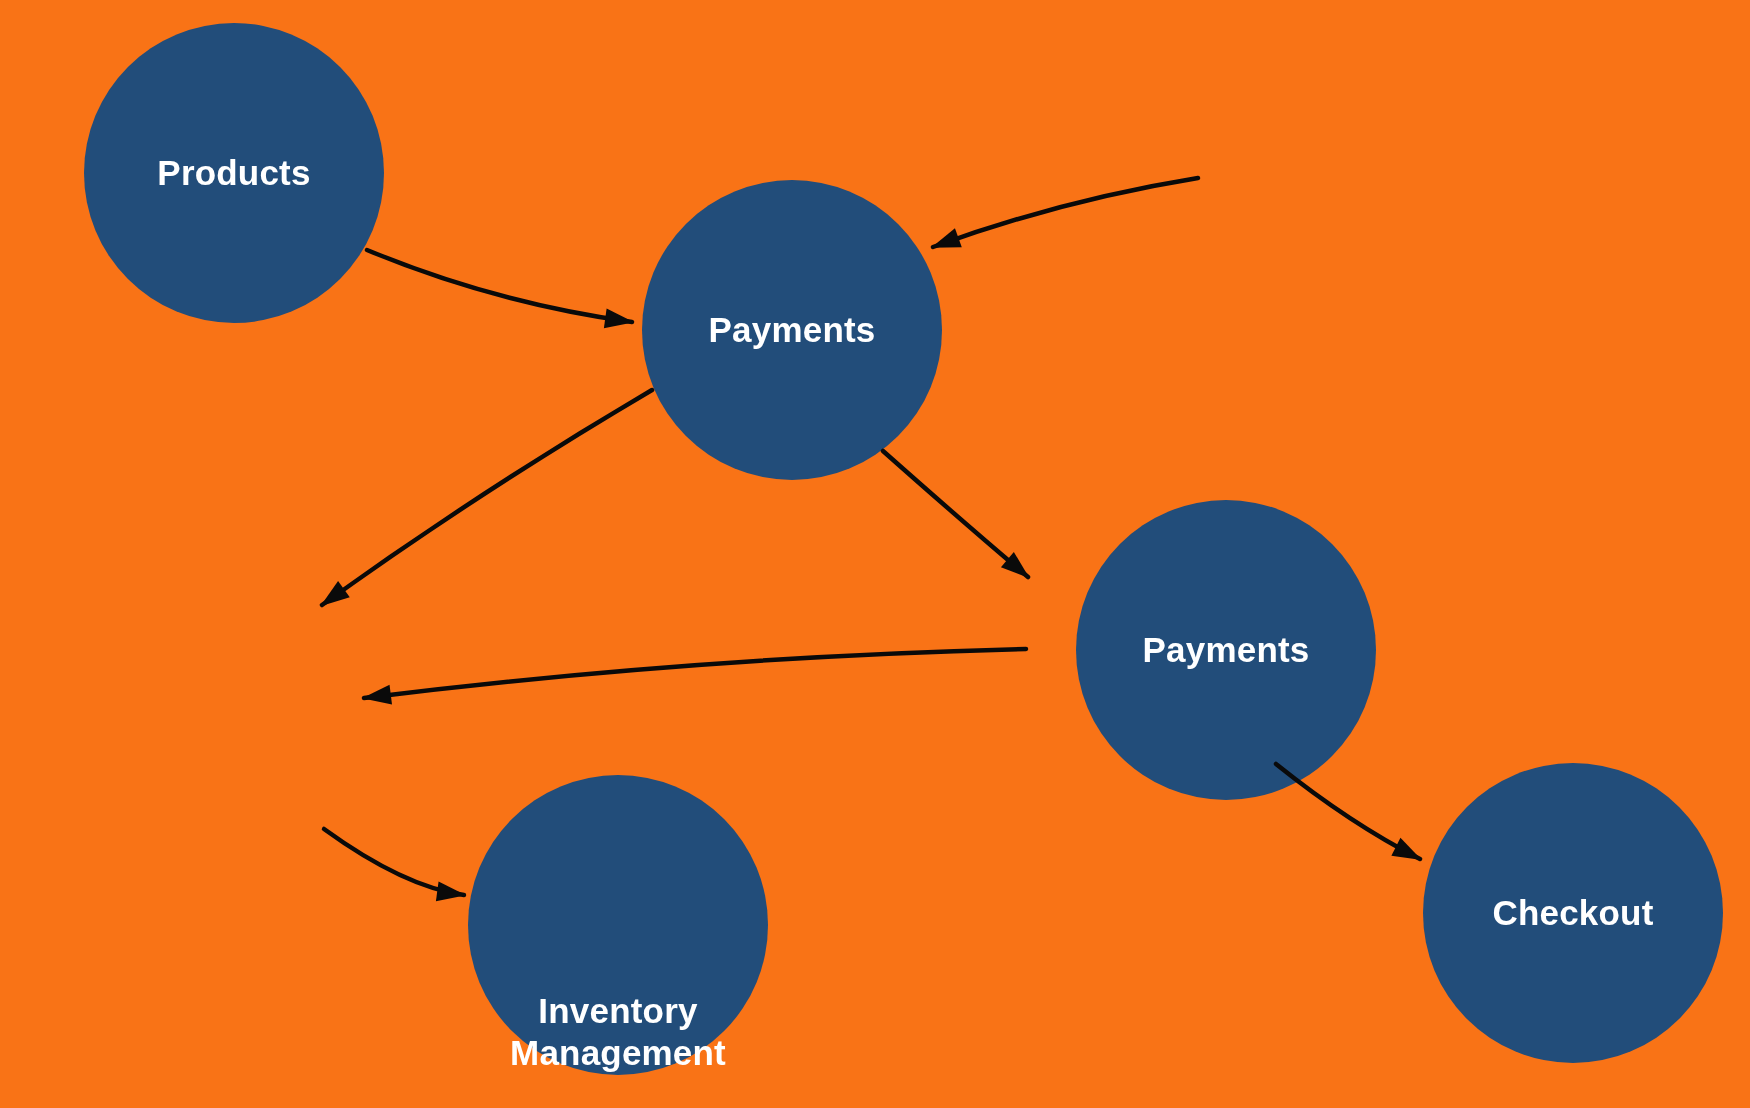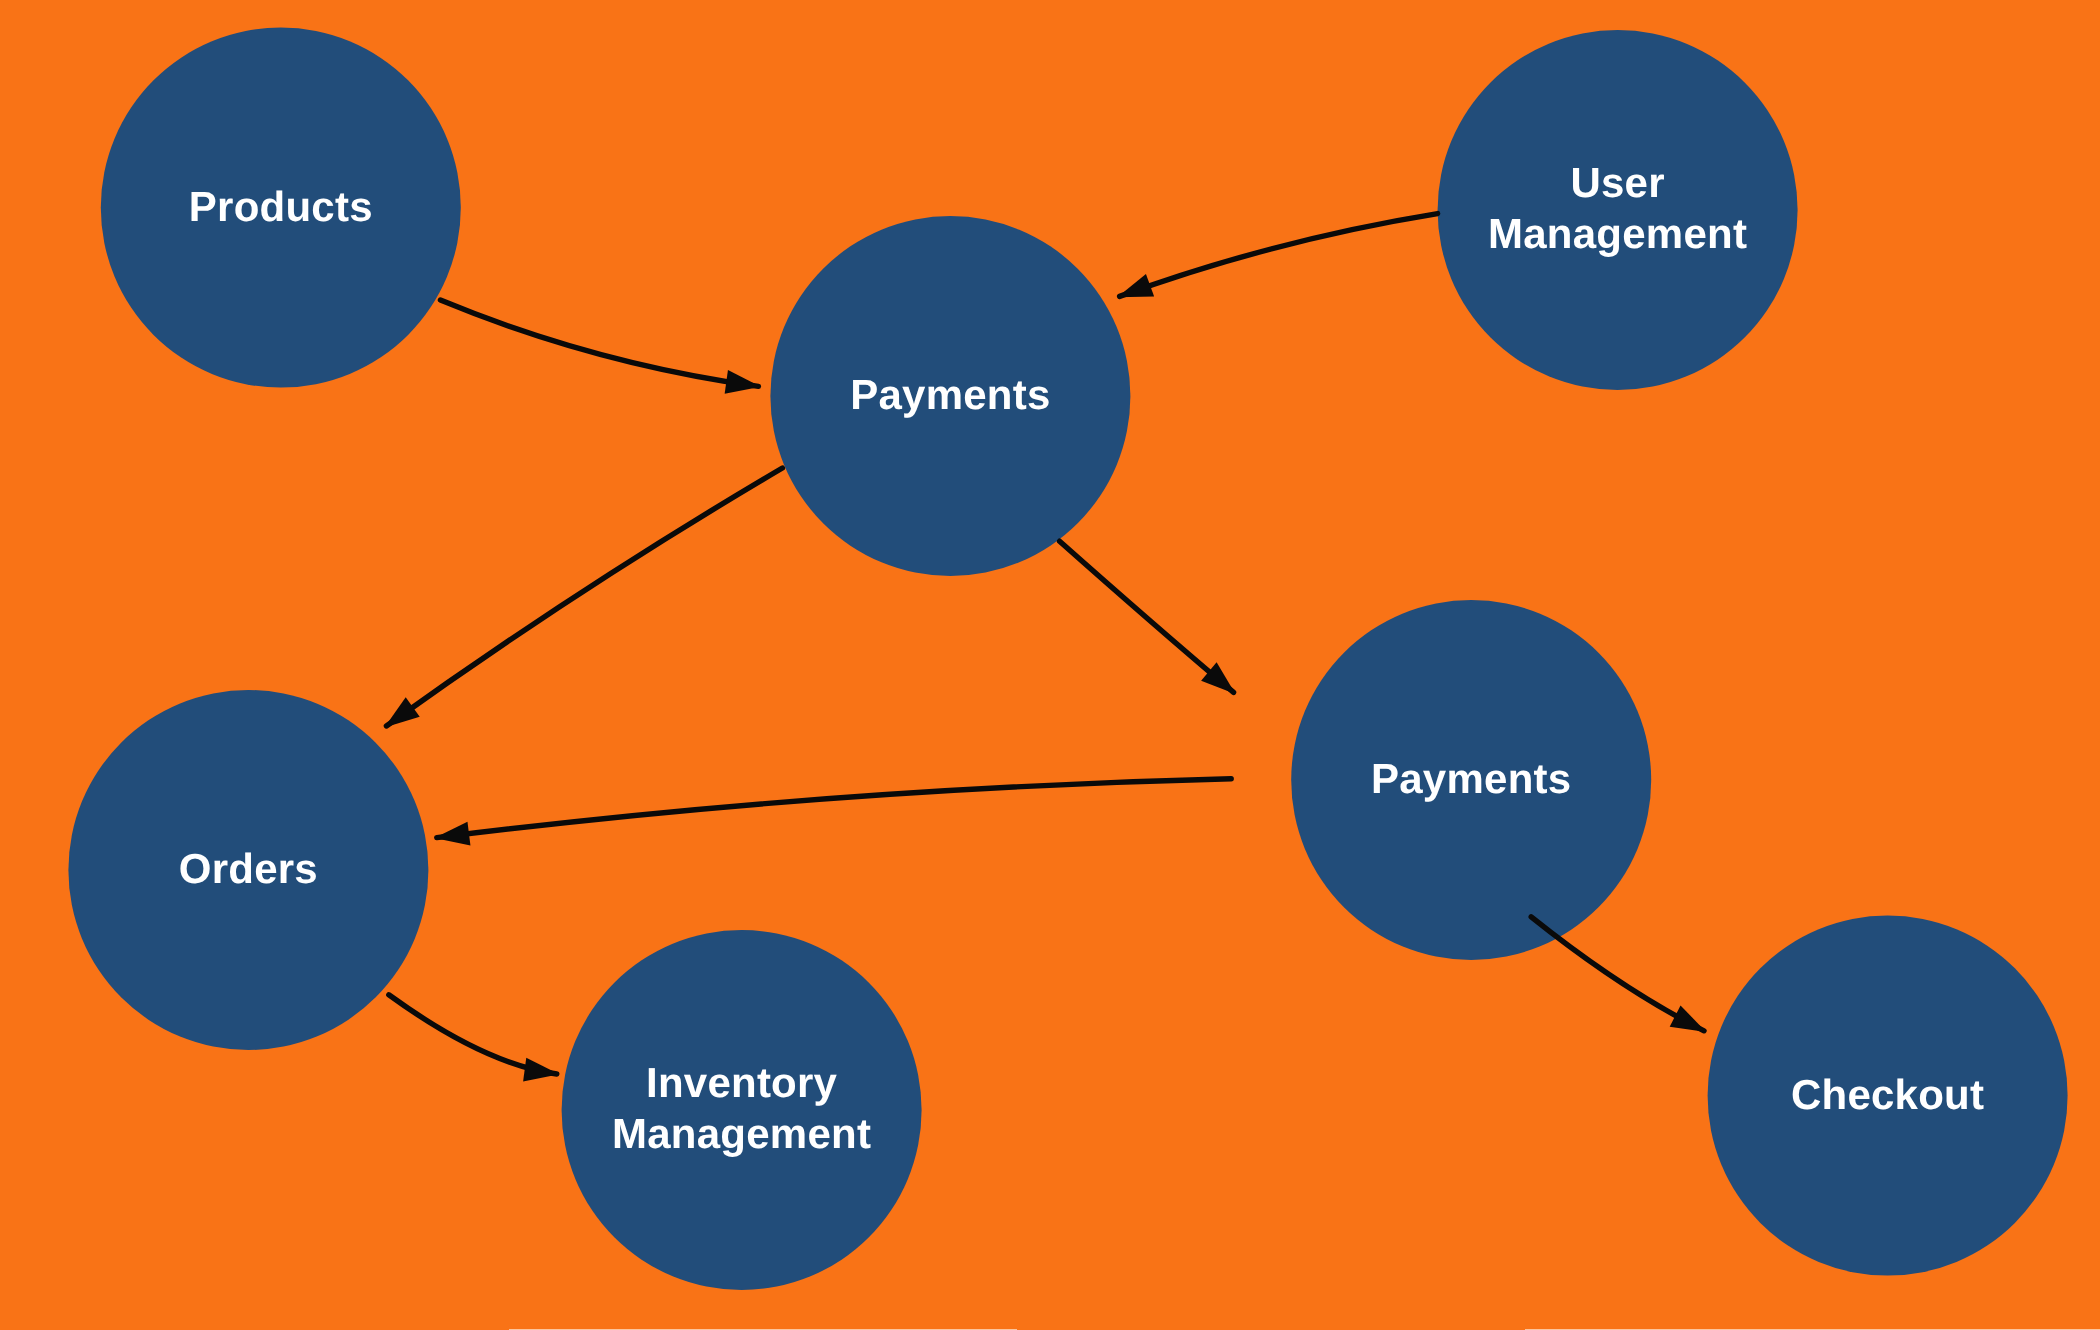--- a/index.html
+++ b/index.html
@@ -44,21 +44,21 @@
     font-weight: bold;
     line-height: 1.22;
     letter-spacing: 0.2px;
   }
   
   #node-products             { left:   84px; top:  23px; }
   #node-user-management      { left: 1198px; top:  25px; }
   #node-checkout             { left:  642px; top: 180px; }
   #node-payments             { left: 1076px; top: 500px; }
   #node-orders               { left:   57px; top: 575px; }
-  #node-inventory-management { left:  468px; top: 775px; }
+  #node-inventory-management { left:  468px; top: 775px; align-items: flex-end; }
   #node-analytics            { left: 1423px; top: 763px; }
 
   .edge {
     fill: none;
     stroke: #0a0a0a;
     stroke-width: 4.5;
     stroke-linecap: round;
   }
 </style>
 </head>
@@ -85,35 +85,29 @@
 
     <path class="edge" d="M 324 829 Q 404 887 464 895" marker-end="url(#arrowhead)"></path>
 
     <path class="edge" d="M 1276 764 Q 1351 824 1420 859" marker-end="url(#arrowhead)"></path>
   </svg>
 
   <div class="node" id="node-products">
     <span class="label">Products</span>
   </div>
 
-  <div class="node" id="node-user-management">
-    <span class="label">User Management</span>
-  </div>
 
   <div class="node" id="node-checkout">
     <span class="label">Payments</span>
   </div>
 
   <div class="node" id="node-payments">
     <span class="label">Payments</span>
   </div>
 
-  <div class="node" id="node-orders">
-    <span class="label">Orders</span>
-  </div>
 
   <div class="node" id="node-inventory-management">
     <span class="label">Inventory Management</span>
   </div>
 
   <div class="node" id="node-analytics">
     <span class="label">Checkout</span>
   </div>
 
 </div>

